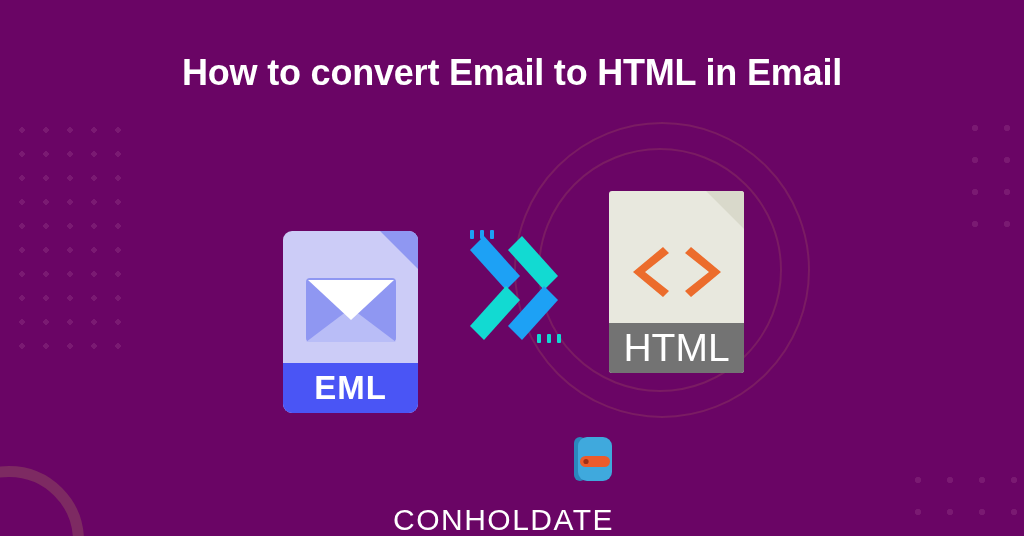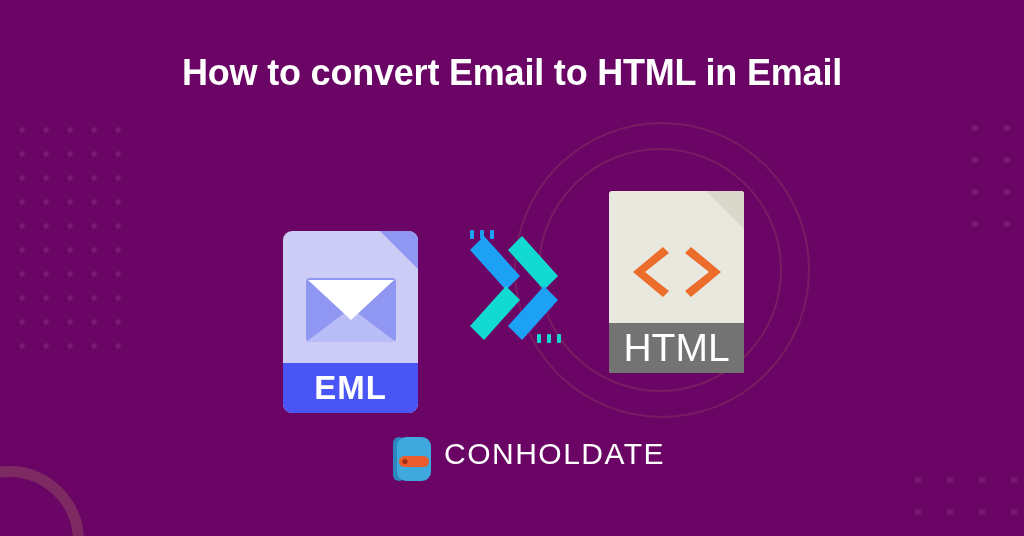--- a/index.html
+++ b/index.html
@@ -186,22 +186,23 @@
   .ticks-top i { background: #1da1f5; }
   .ticks-bottom { left: 537px; top: 334px; }
   .ticks-bottom i { background: #12dad2; }
 
   
   .logo {
     position: absolute;
     left: 393px;
     top: 437px;
     display: flex;
-    align-items: flex-start;
-    gap: 11px;
+    align-items: flex-end;
+    gap: 22px;
+    flex-direction: column;
   }
   .logo-mark { width: 40px; height: 44px; }
   .logo-text {
     color: #ffffff;
     font-size: 30px;
     letter-spacing: 1.5px;
     font-weight: 400;
   }
 </style>
 </head>

